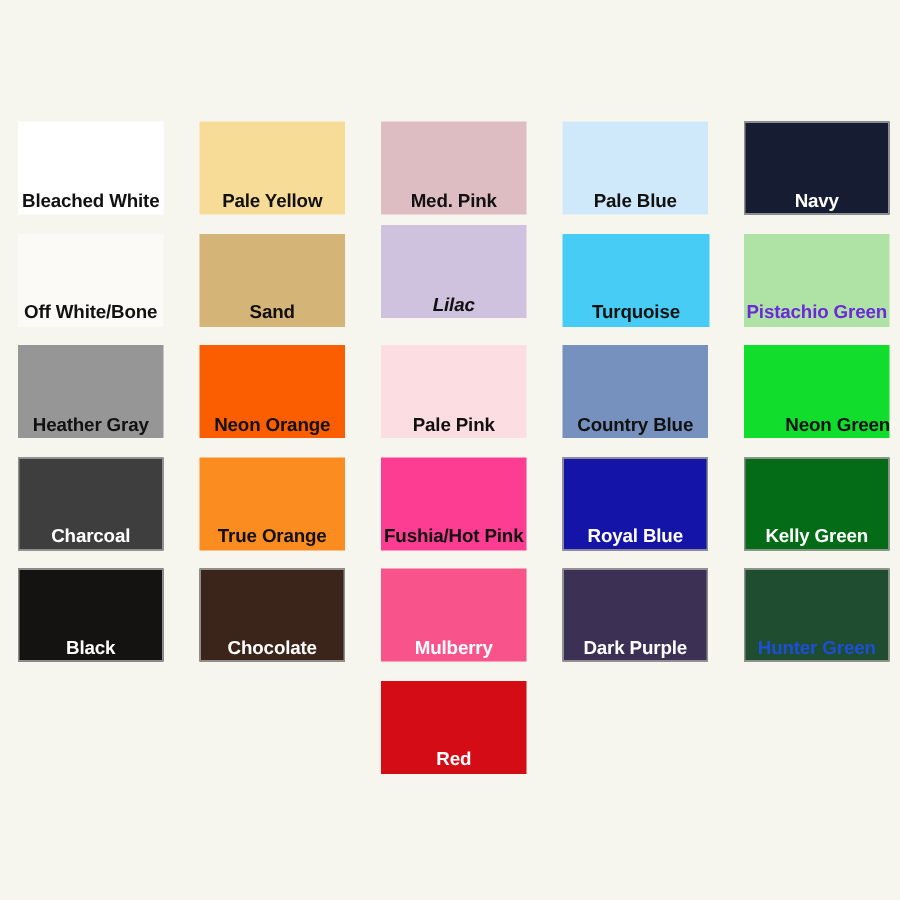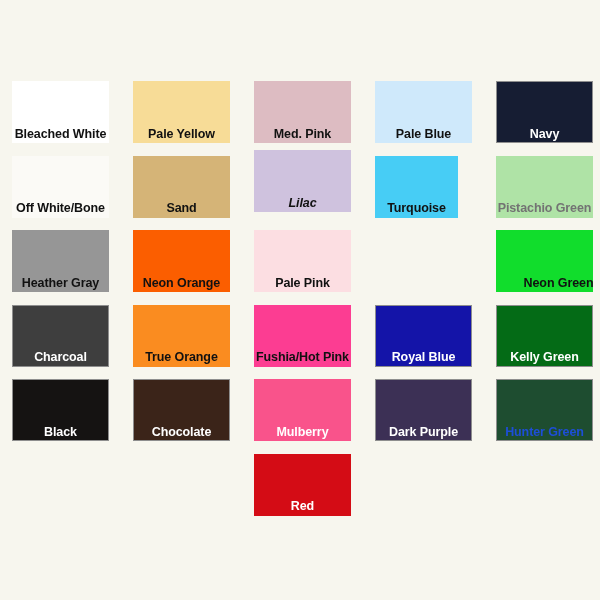--- a/index.html
+++ b/index.html
@@ -84,39 +84,43 @@
       <span class="swatch-label" style="color: rgb(17, 17, 17);">Off White/Bone</span>
     </div>
     <div class="swatch-cell" style="left: 133px; top: 139.5px; width: 97px; height: 62px;">
       <div class="swatch-chip" title="#d5b477" style="background: rgb(213, 180, 119);"></div>
       <span class="swatch-label" style="color: rgb(17, 17, 17);">Sand</span>
     </div>
     <div class="swatch-cell" style="left: 254px; top: 134px; width: 97px; height: 62px; font-style: italic;">
       <div class="swatch-chip" title="#cfc2de" style="background: rgb(207, 194, 222);"></div>
       <span class="swatch-label" style="color: rgb(17, 17, 17);">Lilac</span>
     </div>
-    <div class="swatch-cell" style="left: 375px; top: 139.5px; width: 83px; height: 62px;">
+    <div class="swatch-cell" style="left: 375px; top: 139.5px; width: 98px; height: 62px;">
       <div class="swatch-chip" title="#47cdf5" style="background: rgb(71, 205, 245);"></div>
       <span class="swatch-label" style="color: rgb(17, 17, 17);">Turquoise</span>
     </div>
     <div class="swatch-cell" style="left: 496px; top: 139.5px; width: 97px; height: 62px;">
       <div class="swatch-chip" title="#afe3a6" style="background: rgb(175, 227, 166);"></div>
-      <span class="swatch-label" style="color: #737373;">Pistachio Green</span>
+      <span class="swatch-label" style="color: #6d28d9;">Pistachio Green</span>
     </div>
     <div class="swatch-cell" style="left: 12px; top: 214px; width: 97px; height: 62px;">
       <div class="swatch-chip" title="#969696" style="background: rgb(150, 150, 150);"></div>
       <span class="swatch-label" style="color: rgb(17, 17, 17);">Heather Gray</span>
     </div>
     <div class="swatch-cell" style="left: 133px; top: 214px; width: 97px; height: 62px;">
       <div class="swatch-chip" title="#fb5e00" style="background: rgb(251, 94, 0);"></div>
       <span class="swatch-label" style="color: rgb(17, 17, 17);">Neon Orange</span>
     </div>
     <div class="swatch-cell" style="left: 254px; top: 214px; width: 97px; height: 62px;">
       <div class="swatch-chip" title="#fcdee2" style="background: rgb(252, 222, 226);"></div>
       <span class="swatch-label" style="color: rgb(17, 17, 17);">Pale Pink</span>
+    </div>
+    <div class="swatch-cell" style="left: 375px; top: 214px; width: 97px; height: 62px;">
+      <div class="swatch-chip" title="#7791be" style="background: rgb(119, 145, 190);"></div>
+      <span class="swatch-label" style="color: rgb(17, 17, 17);">Country Blue</span>
     </div>
     <div class="swatch-cell" style="left: 496px; top: 214px; width: 97px; height: 62px; padding-left: 28px;">
       <div class="swatch-chip" title="#11dd2c" style="background: rgb(17, 221, 44);"></div>
       <span class="swatch-label" style="color: rgb(17, 17, 17);">Neon Green</span>
     </div>
     <div class="swatch-cell" style="left: 12px; top: 288.5px; width: 97px; height: 62px;">
       <div class="swatch-chip bordered" title="#3e3e3e" style="background: rgb(62, 62, 62);"></div>
       <span class="swatch-label" style="color: rgb(255, 255, 255);">Charcoal</span>
     </div>
     <div class="swatch-cell" style="left: 133px; top: 288.5px; width: 97px; height: 62px;">

